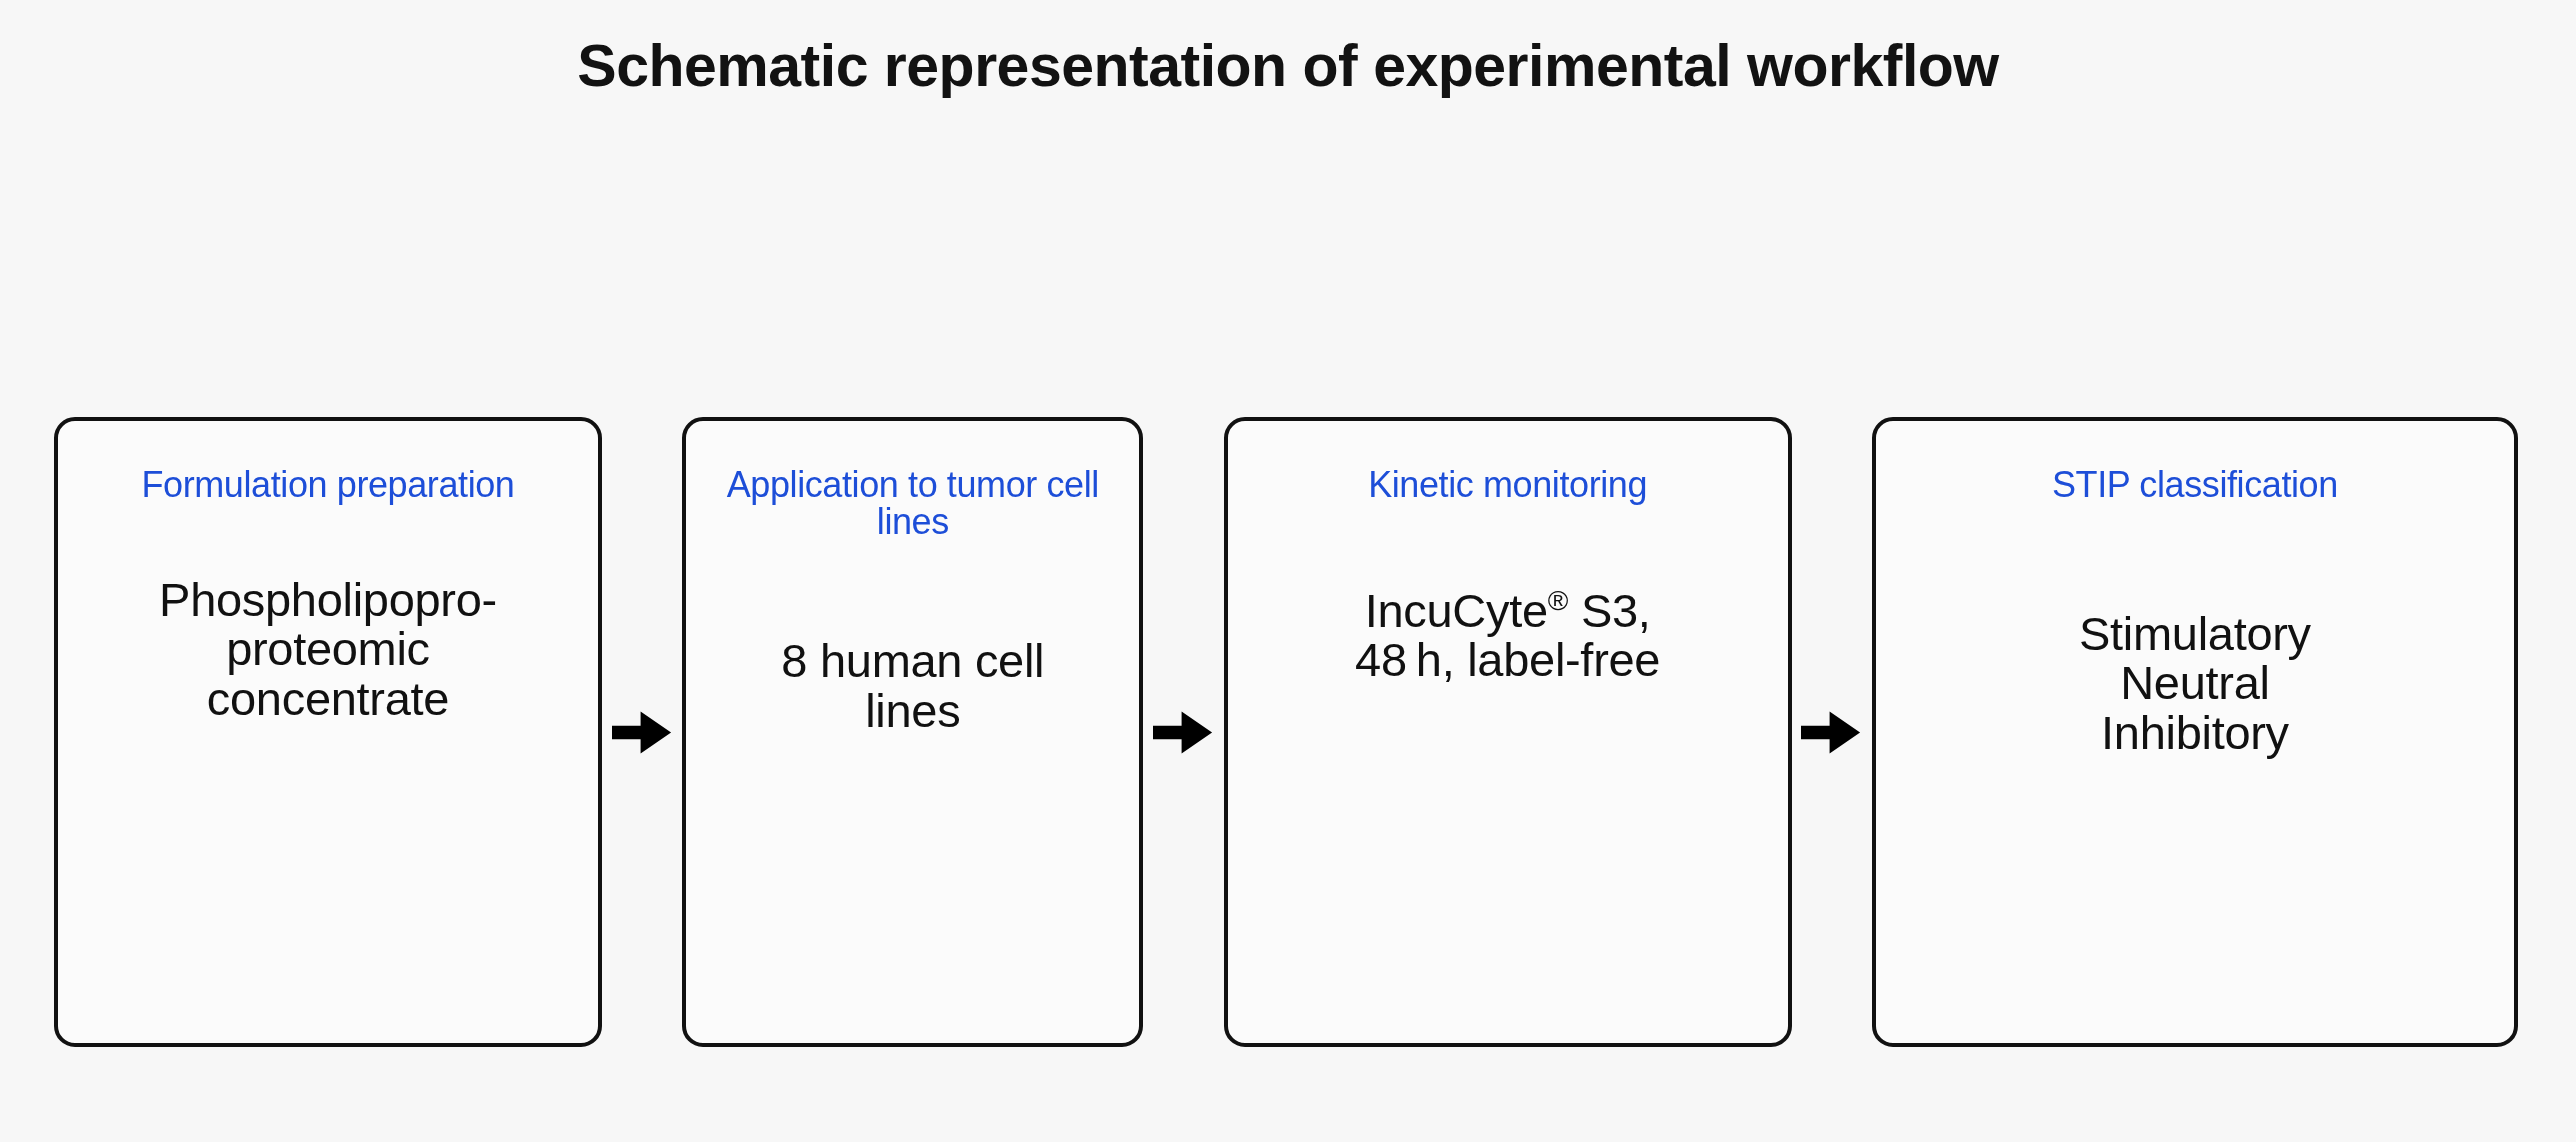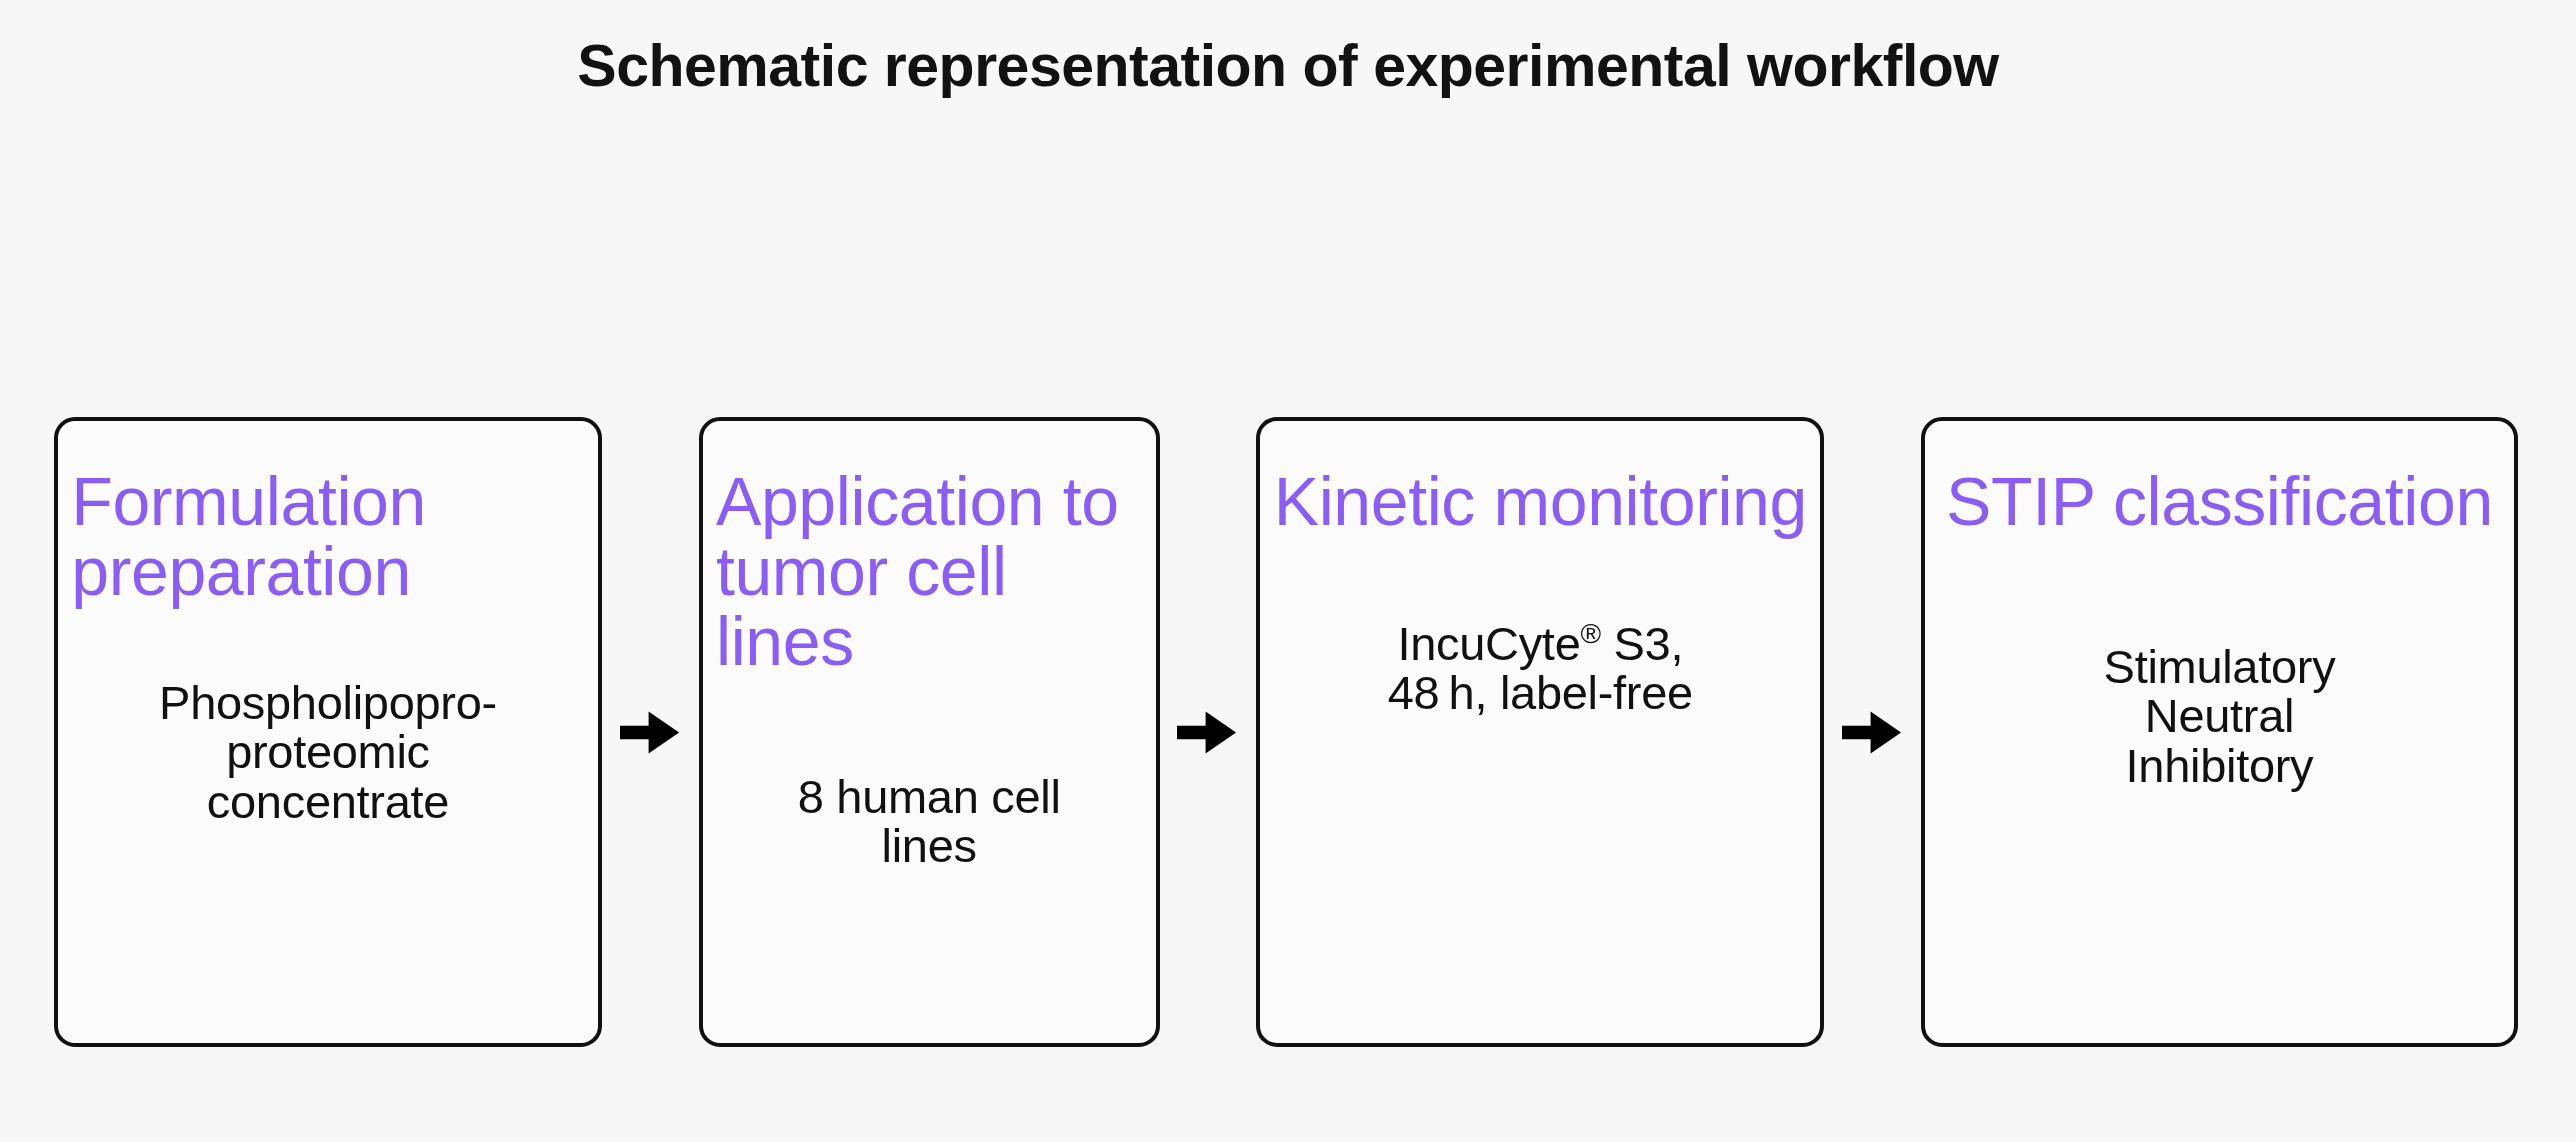--- a/index.html
+++ b/index.html
@@ -58,28 +58,28 @@
     flex-direction: column;
     align-items: center;
     justify-content: flex-start;
     padding: 45px 13.3px 19px 13.3px;
     flex: 0 0 auto;
   }
 
   .step-1 { width: 548px; }
   .step-2 { width: 461px; }
   .step-3 { width: 568px; }
-  .step-4 { width: 597px; }
+  .step-4 { width: 646px; }
 
   .step-heading {
-    font-size: 68px;
+    font-size: 36px;
     line-height: 1.03;
     font-weight: normal;
-    text-align: left;
-    color: #8b5cf6;
+    text-align: center;
+    color: #1d4ed8;
     letter-spacing: -0.4px;
   }
 
   .step-detail {
     font-size: 47px;
     line-height: 1.05;
     font-weight: normal;
     text-align: center;
     color: #111111;
     letter-spacing: -0.3px;

